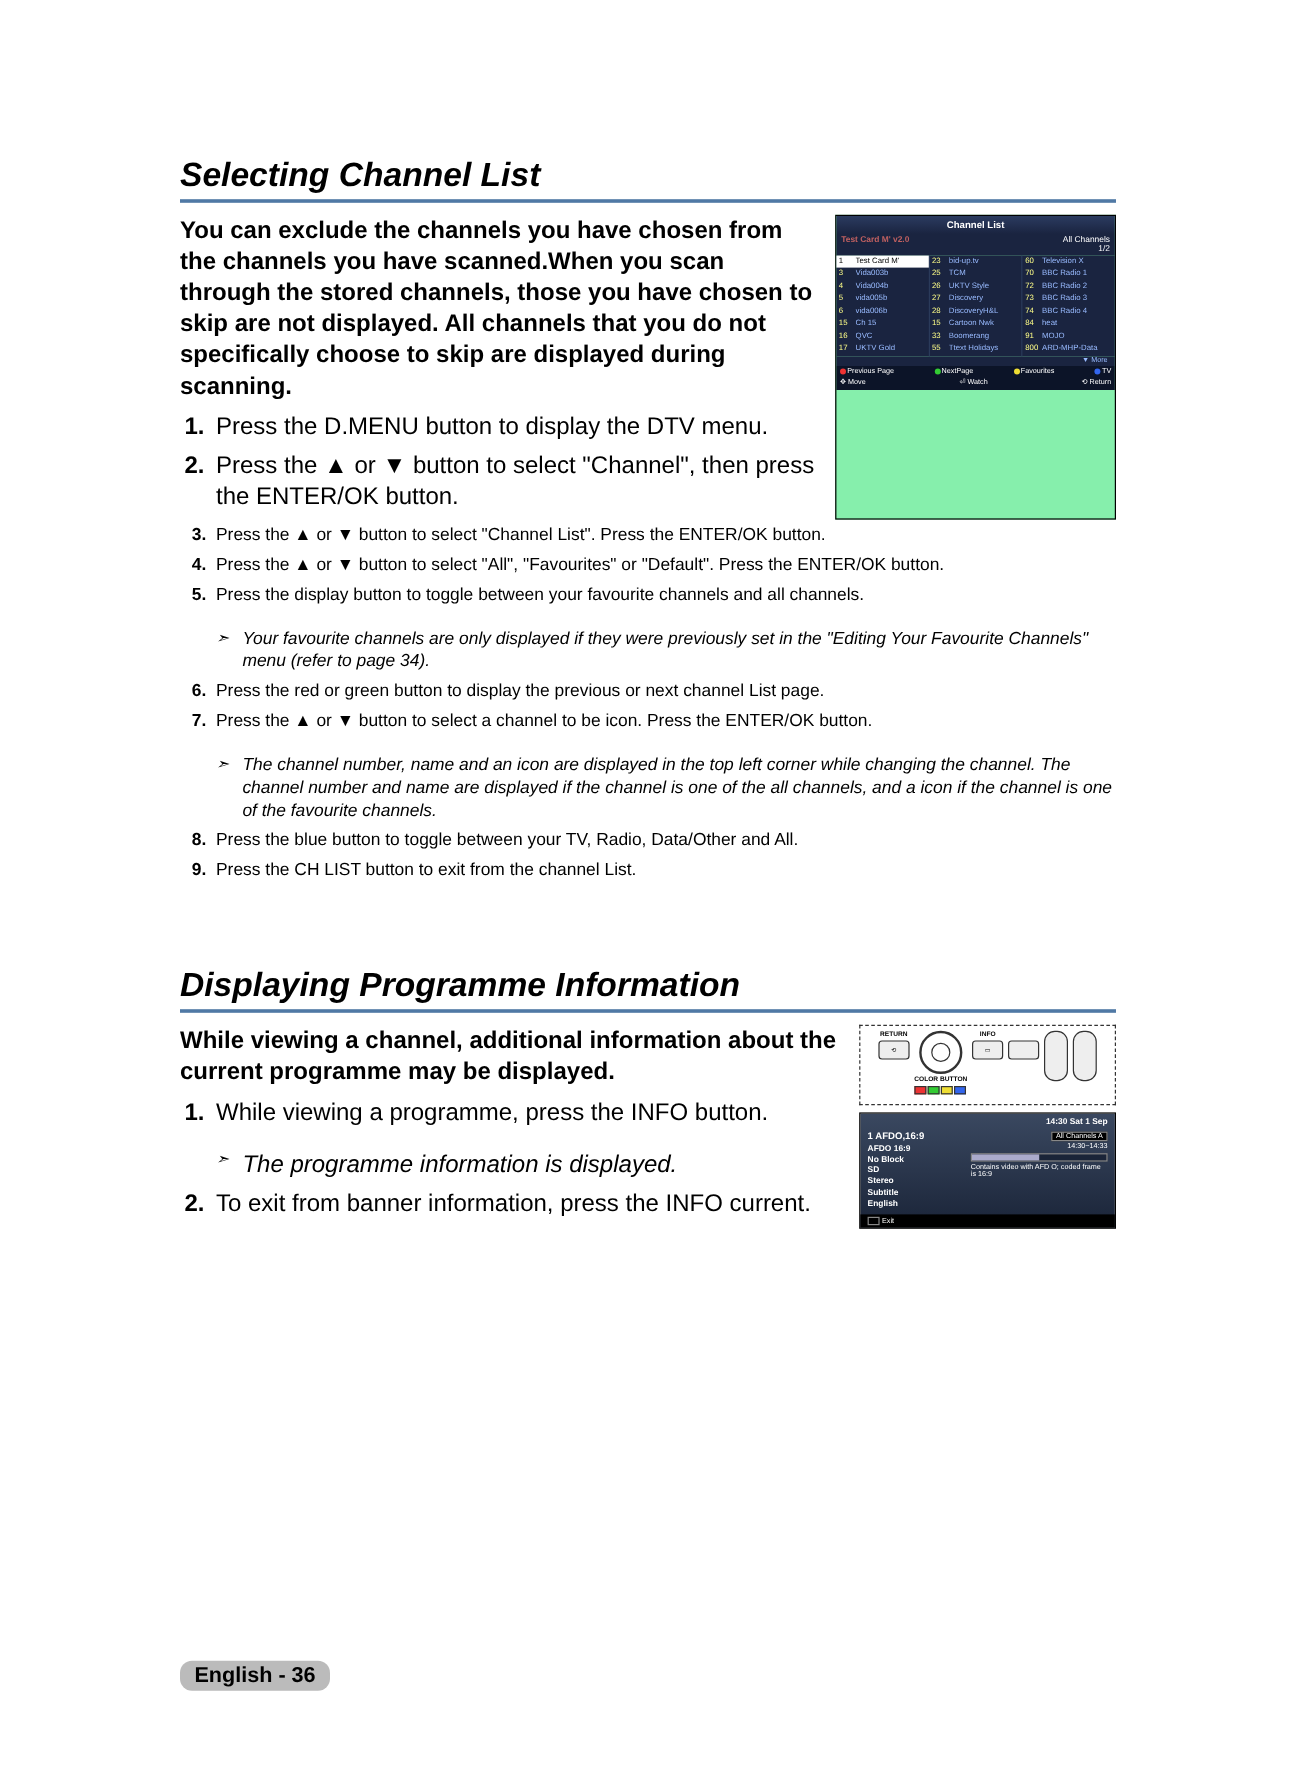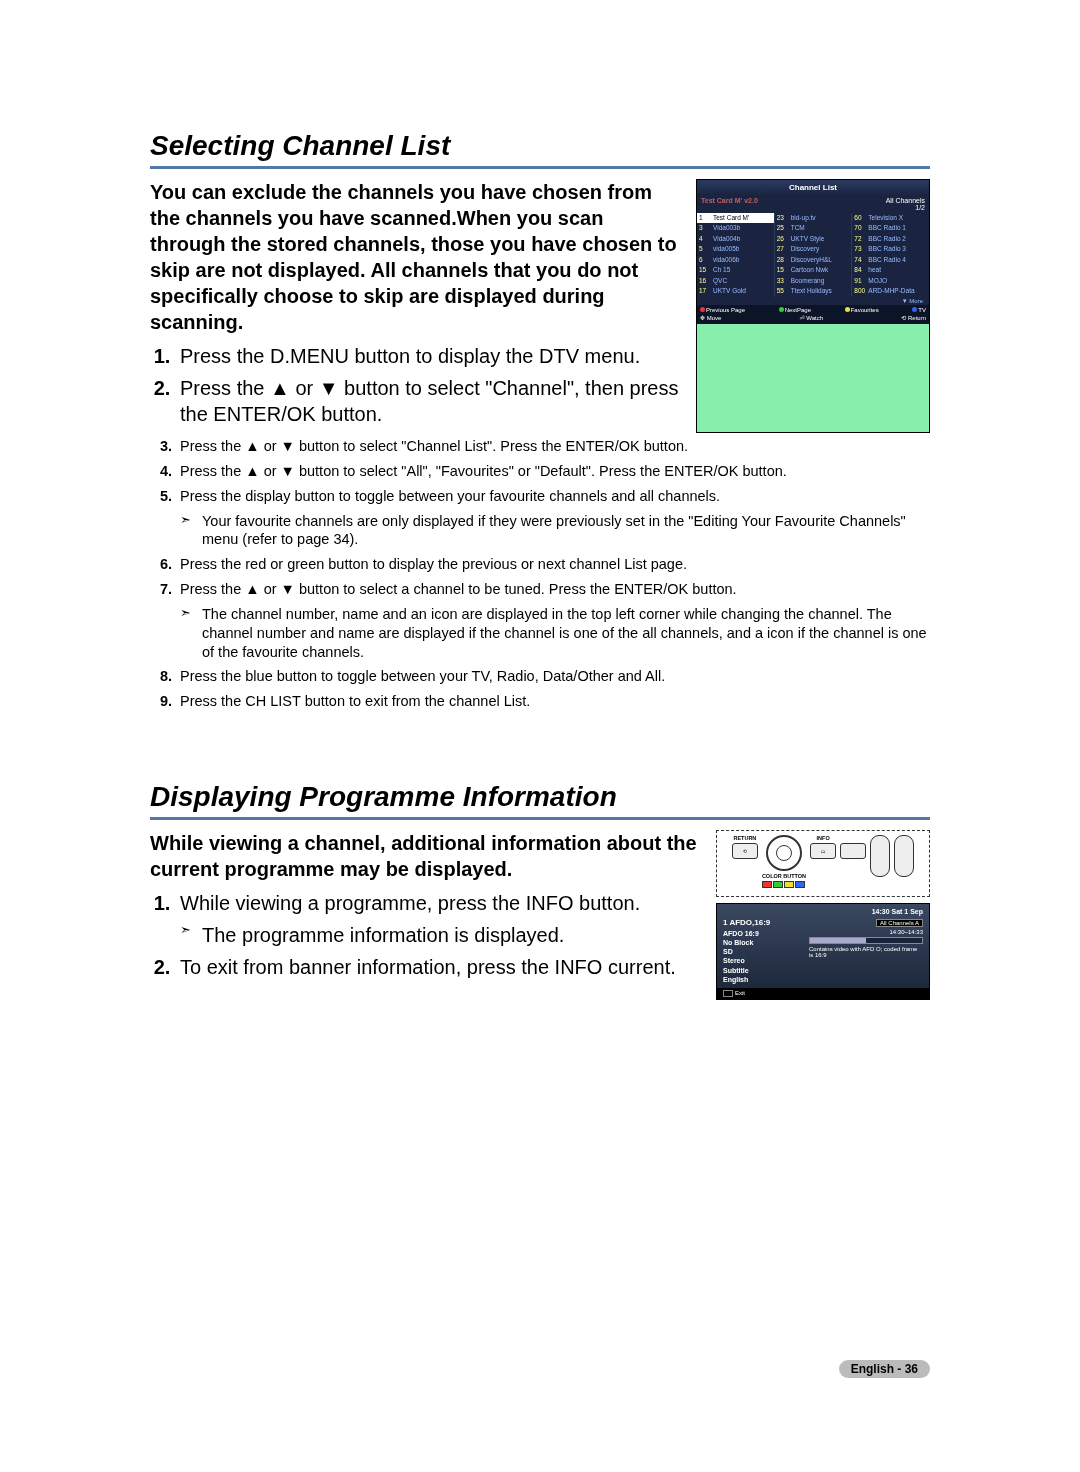--- a/index.html
+++ b/index.html
@@ -44,23 +44,24 @@
     padding-left: 26px;
   }
   ol.steps > li {
     margin-bottom: 6px;
     padding-left: 4px;
   }
   ol.steps > li::marker {
     font-weight: bold;
   }
   .sub-note {
-    margin-top: 6px;
+    margin-top: 18px;
     padding-left: 22px;
     position: relative;
+    font-style: italic;
   }
   .sub-note::before {
     content: "➣";
     position: absolute;
     left: 0;
     top: 0;
     font-size: 13px;
   }
   
   .channel-list-fig {
@@ -169,23 +170,23 @@
   .info-meta {margin-top:2px; display:flex; gap:6px;}
   .info-meta-left{width:40%;}
   .info-meta-left div{font-weight:bold; font-size:7px; line-height:1.3;}
   .info-meta-right{flex:1; font-size:6px;}
   .progress-bar{height:5px;border:1px solid #888;background:#1a2438;margin:2px 0;}
   .progress-bar .fill{height:100%;width:50%;background:#aac;}
   .info-exit{background:#000;margin:4px -6px -2px -6px;padding:2px 6px;font-size:6px;}
   .info-exit .box{display:inline-block;width:8px;height:5px;border:1px solid #888;vertical-align:middle;margin-right:2px;}
 
   .page-footer {
-    text-align:right;
+    text-align:left;
     margin-top: 360px;
-    font-size: 12px;
+    font-size: 18px;
     font-weight: bold;
   }
   .page-footer span.pill{
     background:#bbb; color:#000; padding:2px 12px; border-radius:10px; display:inline-block;
   }
 </style>
 </head>
 <body>
 
 <div class="page">
@@ -333,21 +334,21 @@
     <div class="steps-full">
       <ol class="steps" start="3">
         <li><span>Press the ▲ or ▼ button to select "Channel List". Press the ENTER/OK button.</span></li>
         <li><span>Press the ▲ or ▼ button to select "All", "Favourites" or "Default". Press the ENTER/OK button.</span></li>
         <li>
           <span>Press the display button to toggle between your favourite channels and all channels.</span>
           <div class="sub-note">Your favourite channels are only displayed if they were previously set in the "Editing Your Favourite Channels" menu (refer to page 34).</div>
         </li>
         <li><span>Press the red or green button to display the previous or next channel List page.</span></li>
         <li>
-          <span>Press the ▲ or ▼ button to select a channel to be tuned. Press the ENTER/OK button.</span>
+          <span>Press the ▲ or ▼ button to select a channel to be icon. Press the ENTER/OK button.</span>
           <div class="sub-note">The channel number, name and an icon are displayed in the top left corner while changing the channel. The channel number and name are displayed if the channel is one of the all channels, and a  icon if the channel is one of the favourite channels.</div>
         </li>
         <li><span>Press the blue button to toggle between your TV, Radio, Data/Other and All.</span></li>
         <li><span>Press the CH LIST button to exit from the channel List.</span></li>
       </ol>
     </div>
   </div>
 
   <div class="section-block">
     <h1 class="section-title">Displaying Programme Information</h1>

